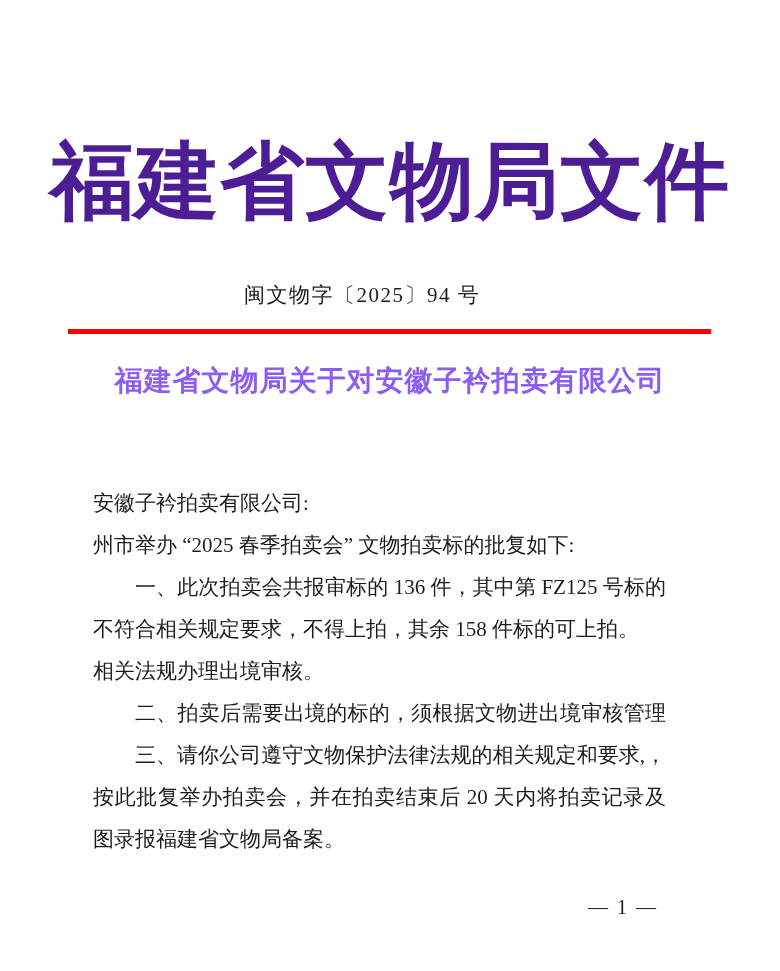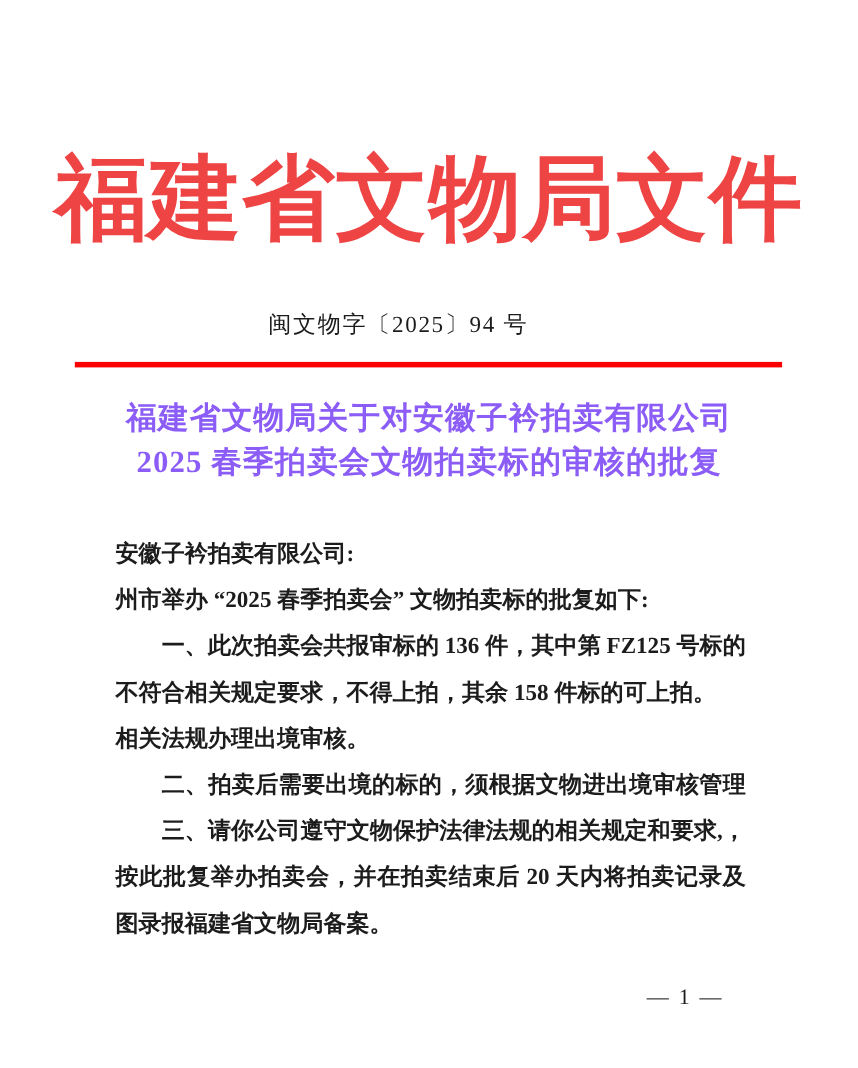--- a/index.html
+++ b/index.html
@@ -43,25 +43,24 @@
     top: 361px; left: 0; width: 780px;
     text-align: center;
     font-size: 28px;
     font-weight: bold;
     line-height: 40px;
     letter-spacing: 1px;
     color: #8b5cf6;
   }
   .body-text {
     position: absolute;
-    top: 482px; left: 105px;
+    top: 482px; left: 93px;
     width: 573px;
     font-size: 21px;
     line-height: 42px;
-    font-weight: bold;
   }
   .line { white-space: nowrap; }
   .line.ind { text-indent: 42px; }
   .line.fill {
     white-space: normal;
     text-align: justify;
     text-align-last: justify;
   }
   .page-number {
     position: absolute;
@@ -69,29 +68,28 @@
     font-size: 20px;
     letter-spacing: 2px;
     white-space: nowrap;
   }
 </style>
 </head>
 <body>
 
 <div class="page">
 
-  <div class="agency-title accent-fg" style="color: #ef4444;">福建省文物局文件</div>
+  <div class="agency-title accent-fg" style="color: #4c1d95;">福建省文物局文件</div>
 
   <div class="doc-number">闽文物字〔2025〕94 号</div>
 
   <div class="red-divider accent-bg" style="background: rgb(251, 0, 0);"></div>
 
   <div class="doc-title">
     <div>福建省文物局关于对安徽子衿拍卖有限公司</div>
-    <div>2025 春季拍卖会文物拍卖标的审核的批复</div>
   </div>
 
   <div class="body-text">
     <div class="line">安徽子衿拍卖有限公司:</div>
     <div class="line">州市举办 “2025 春季拍卖会” 文物拍卖标的批复如下:</div>
     <div class="line ind fill">一、此次拍卖会共报审标的 136 件，其中第 FZ125 号标的</div>
     <div class="line">不符合相关规定要求，不得上拍，其余 158 件标的可上拍。</div>
     <div class="line">相关法规办理出境审核。</div>
     <div class="line ind fill">二、拍卖后需要出境的标的，须根据文物进出境审核管理</div>
     <div class="line ind fill">三、请你公司遵守文物保护法律法规的相关规定和要求,，</div>

